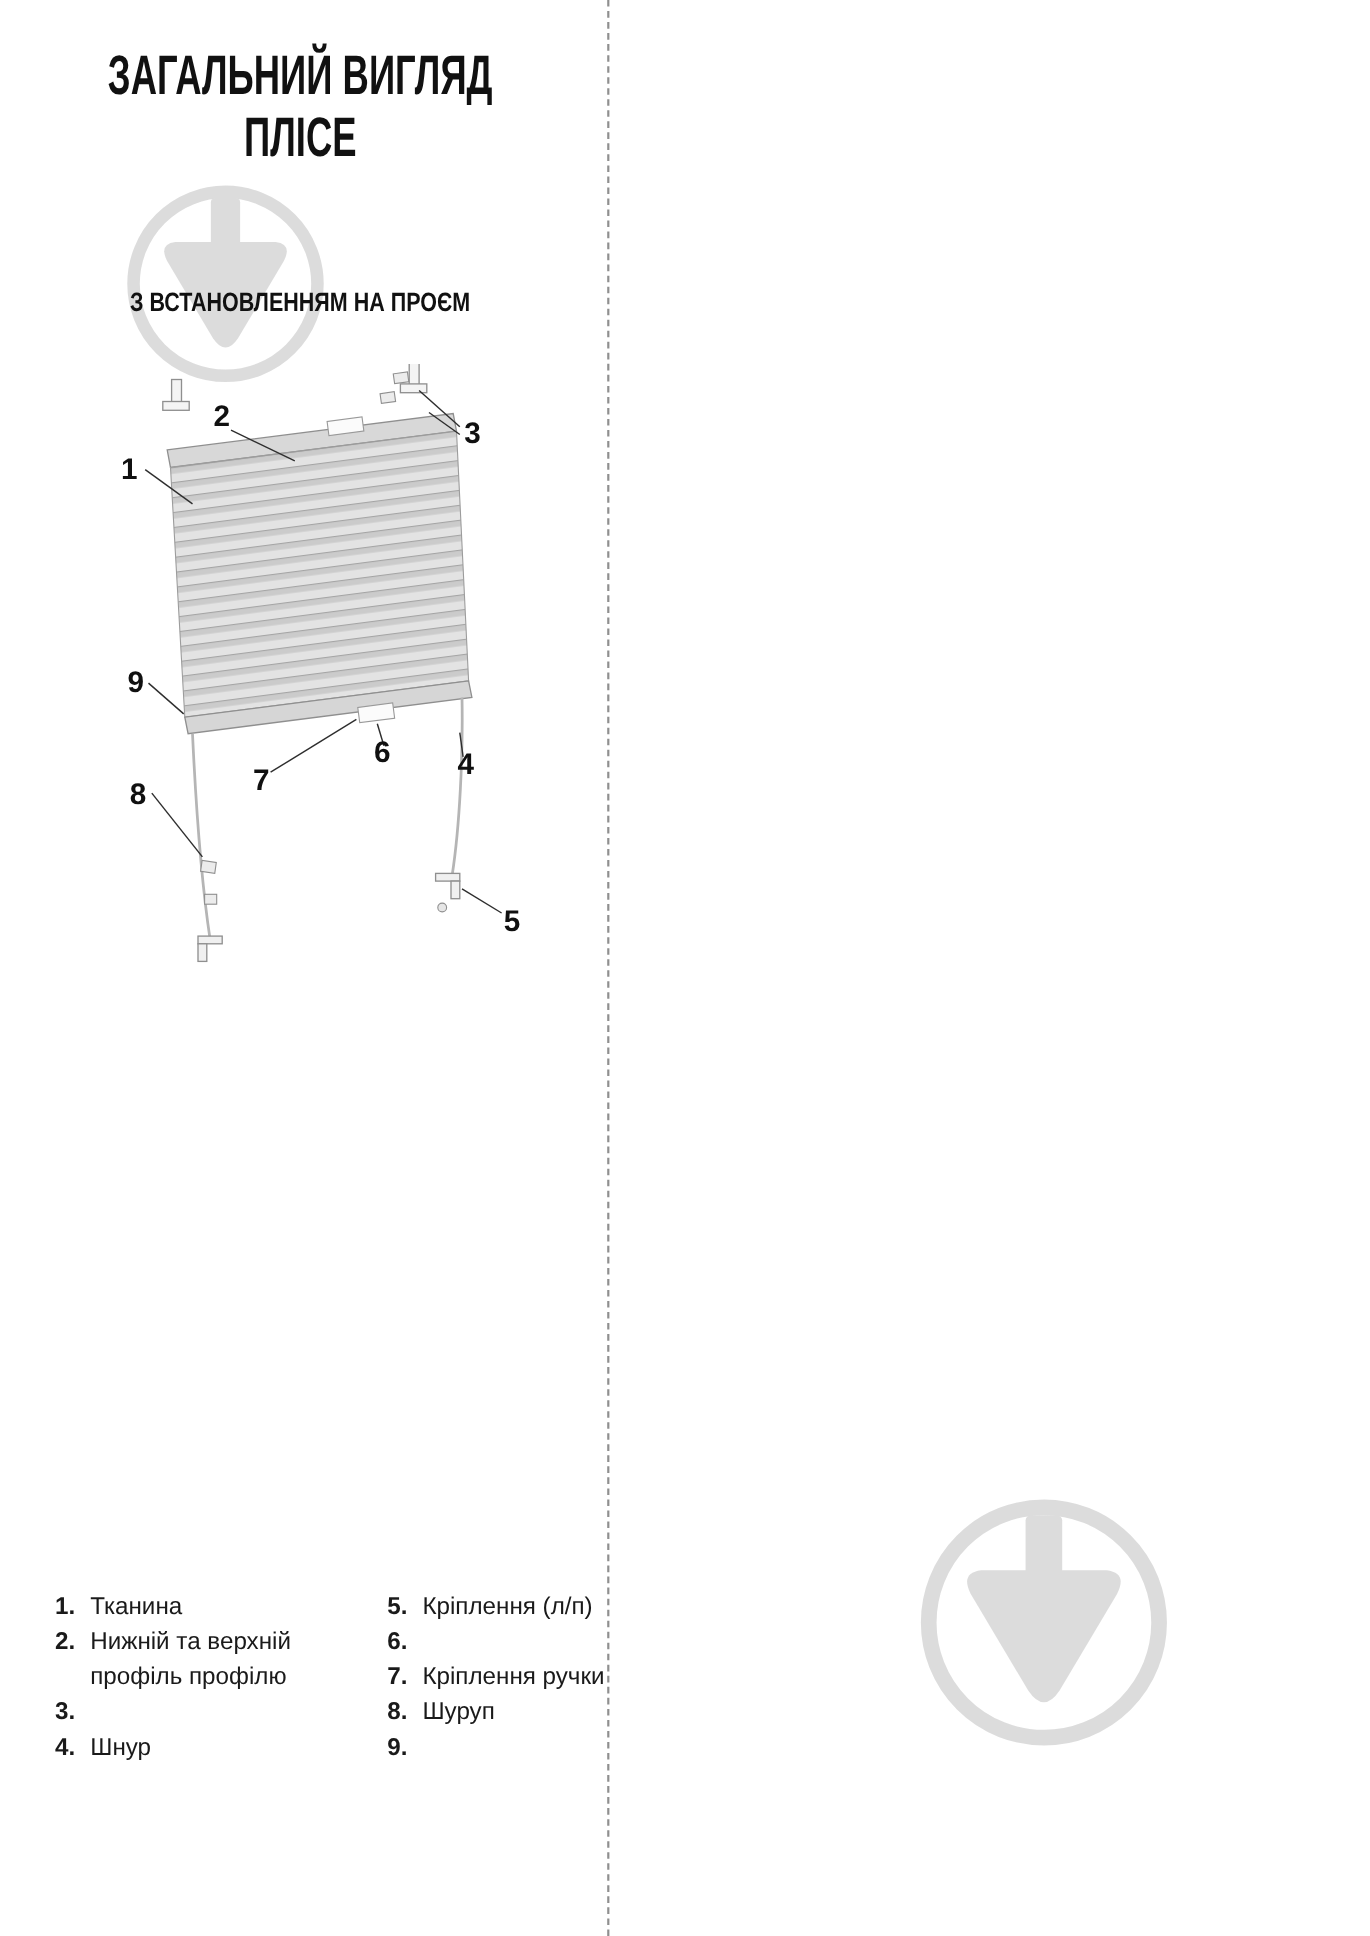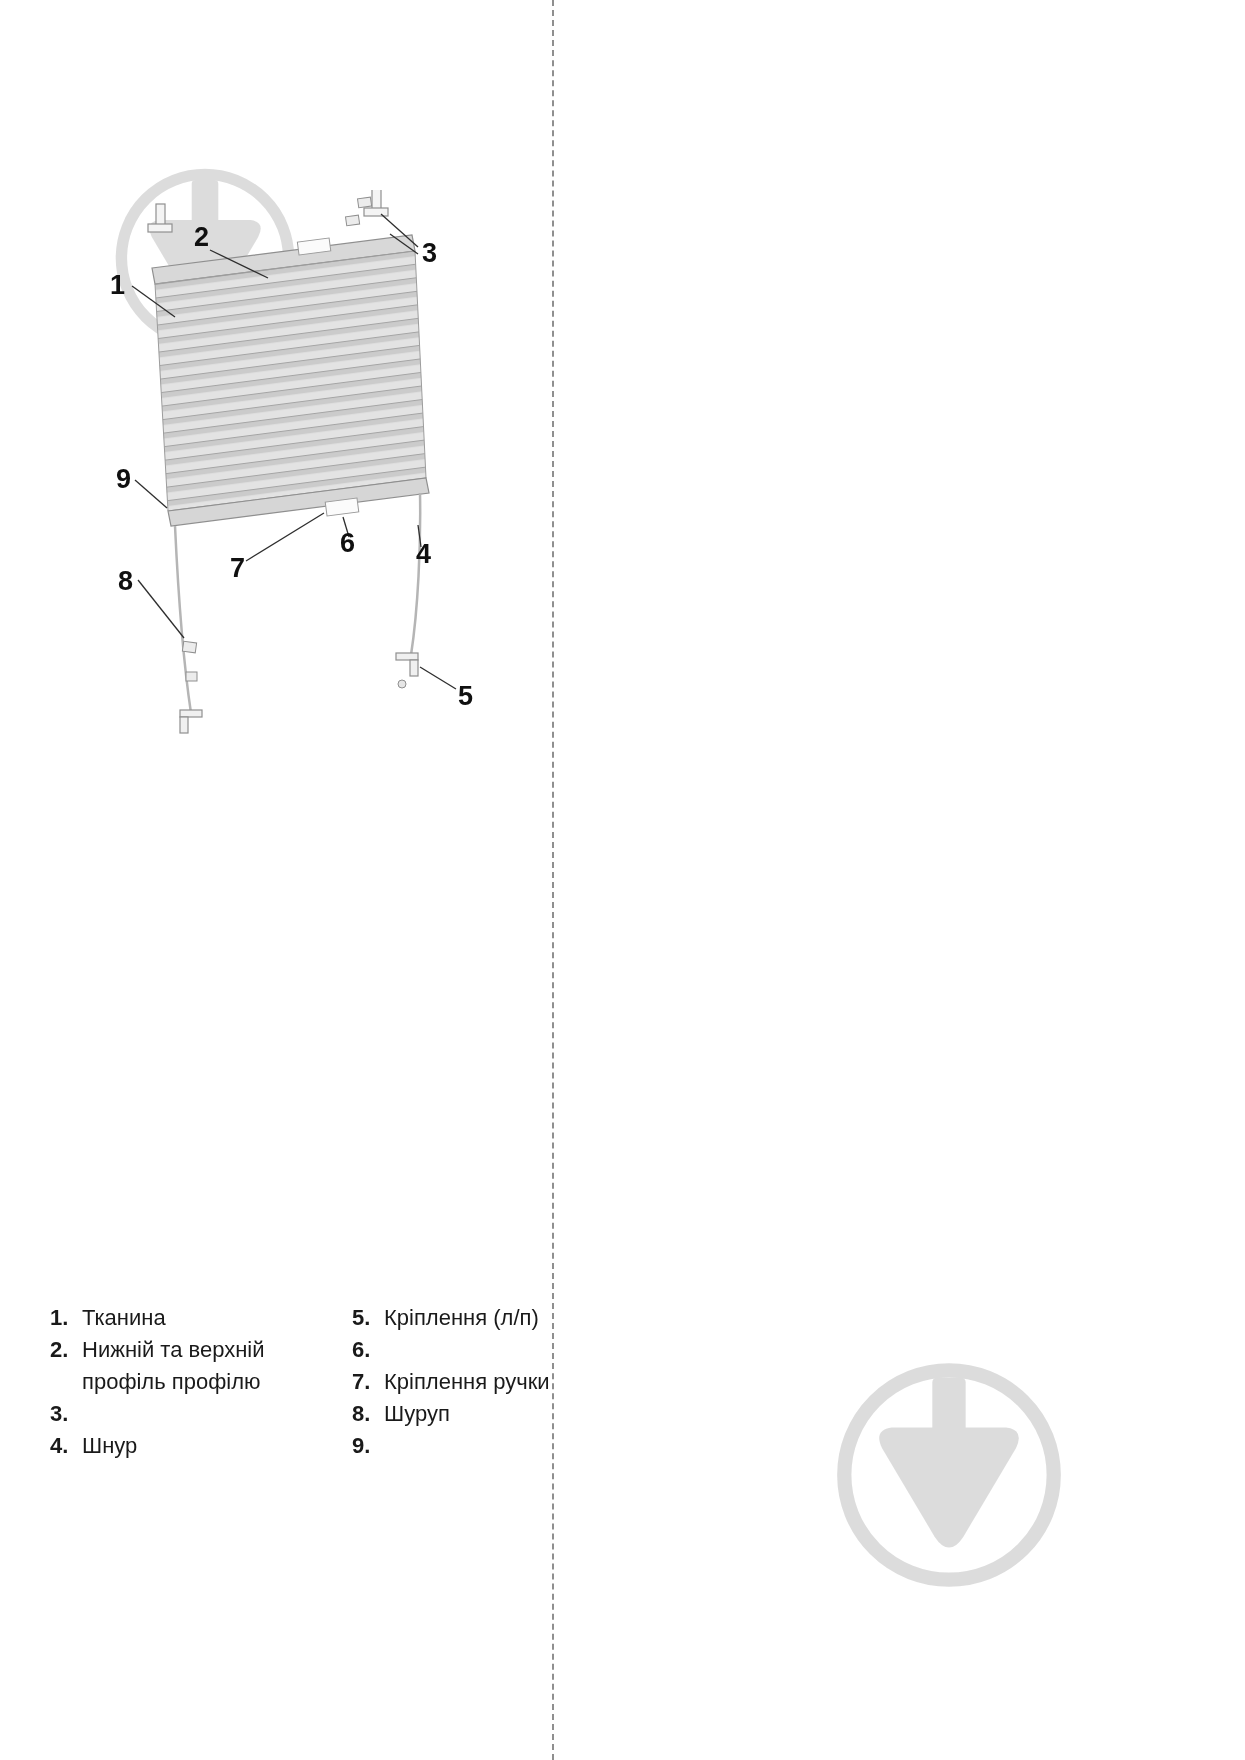--- a/index.html
+++ b/index.html
@@ -43,22 +43,27 @@
   </svg>
   <svg class="wm" style="left:830px;top:1356px;width:238px;height:238px" viewBox="0 0 100 100">
     <circle cx="50" cy="50" r="44" fill="none" stroke="currentColor" stroke-width="6"></circle>
     <rect x="43" y="9" width="14" height="26" rx="2" fill="currentColor"></rect>
     <path d="M26,30 h48 q8,1 4,9 L56,76 q-6,9 -12,0 L22,39 q-4,-8 4,-9 z" fill="currentColor"></path>
   </svg>
 
   <div class="divider"></div>
 
   
+  <div class="abs content center" style="left:18px;top:40px;width:510px;font-size:46px;line-height:56px">
+    <div><span class="cond title-line">ЗАГАЛЬНИЙ ВИГЛЯД</span></div>
+    <div><span class="cond title-line">ПЛІСЕ</span></div>
+  </div>
 
   <div class="abs content center" style="left:18px;top:148px;width:510px;font-size:23px;line-height:29px">
+    <div><span class="cond sub-line">З ВСТАНОВЛЕННЯМ НА ПРОЄМ</span></div>
   </div>
 
   
   <svg class="abs content" style="left:40px;top:190px" width="500" height="548" viewBox="0 0 500 548">
     <defs>
       <pattern id="pm" width="24" height="13.5" patternUnits="userSpaceOnUse" patternTransform="rotate(-7.4)">
         <rect width="24" height="13.5" fill="#e3e3e3"></rect>
         <rect width="24" height="6" fill="#cbcbcb"></rect>
         <line x1="0" y1="0.5" x2="24" y2="0.5" stroke="#a5a5a5" stroke-width="1"></line>
       </pattern>

